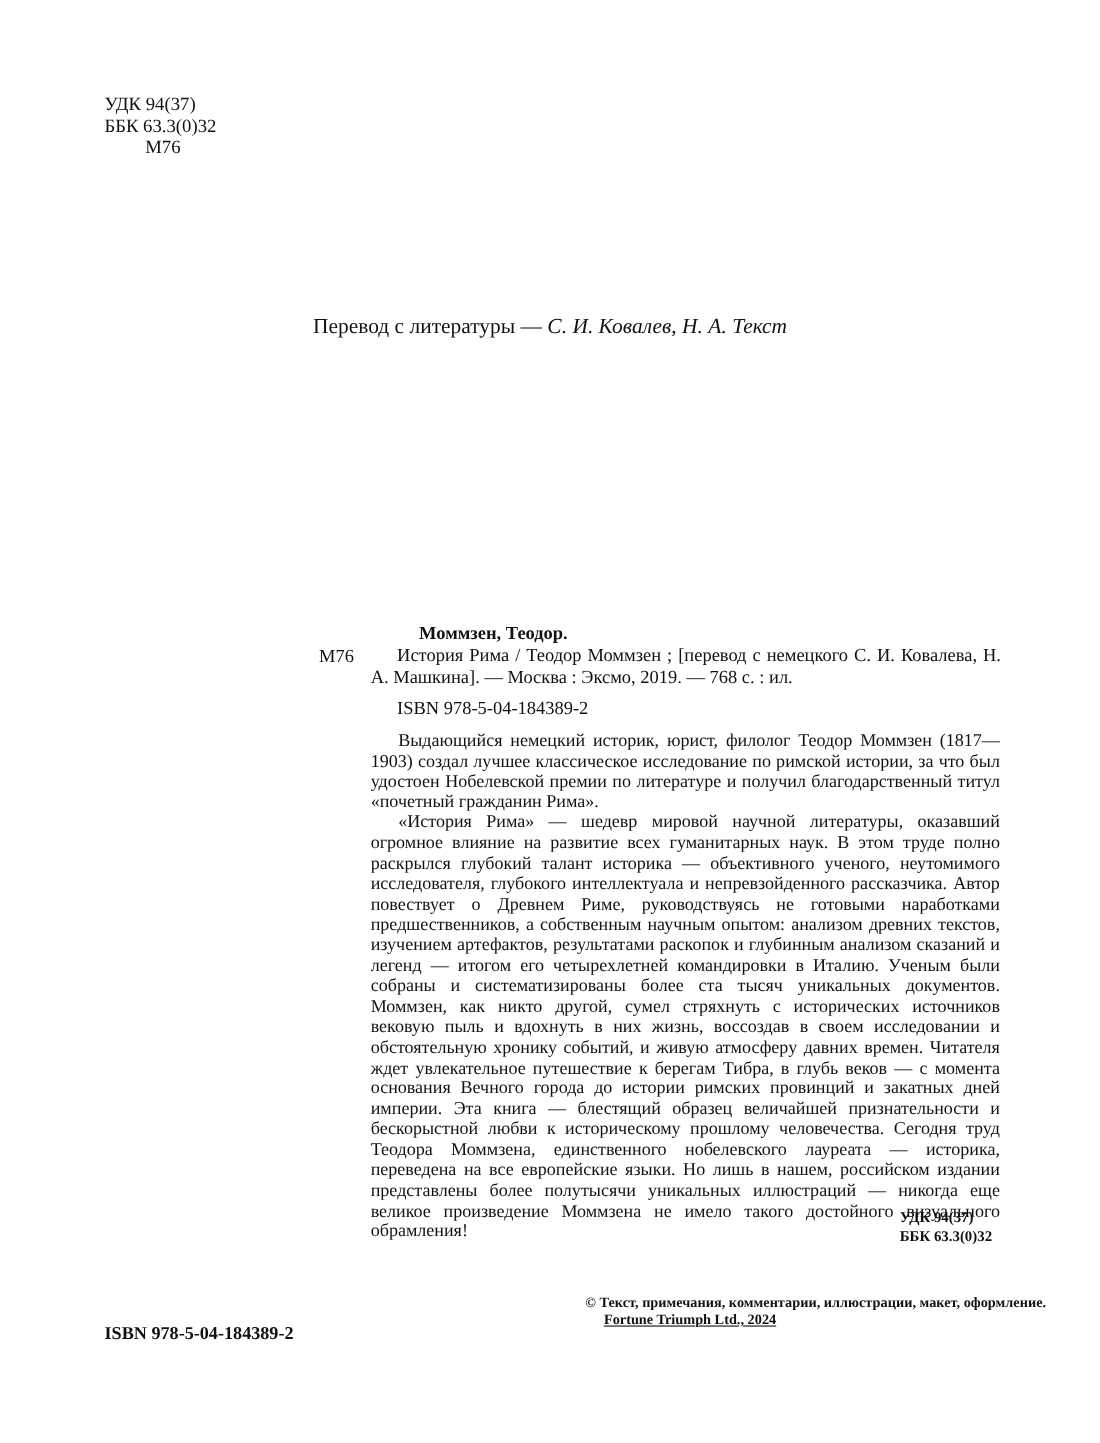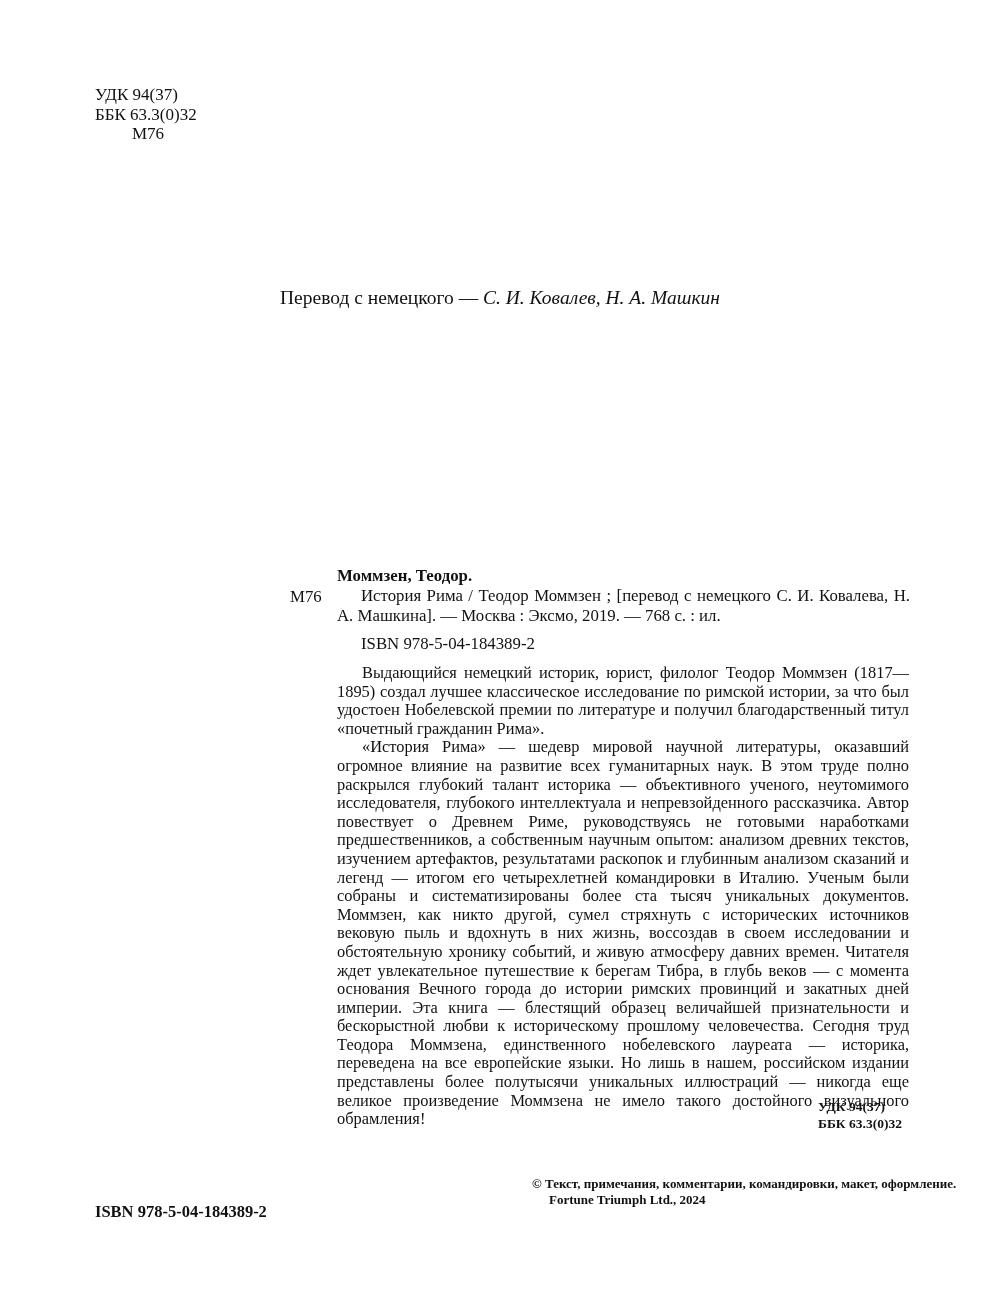--- a/index.html
+++ b/index.html
@@ -56,20 +56,21 @@
     left: 0;
     top: 21px;
   }
   .bib .bib-text {
     margin-left: 47px;
     width: 573px;
     text-align: justify;
   }
   .bib .author {
     font-weight: bold;
+    margin-left: 44px;
   }
   .bib .desc {
     margin: 0;
     text-indent: 24px;
   }
   .bib .isbn-line {
     margin: 8px 0 0 0;
     text-indent: 24px;
   }
   
@@ -101,20 +102,21 @@
     position: absolute;
     left: 532px;
     top: 1176px;
     font-size: 13px;
     line-height: 16px;
     font-weight: bold;
     white-space: nowrap;
   }
   .copyright .cont-line {
     padding-left: 17px;
+    text-decoration: underline;
   }
   
   .isbn-bottom {
     position: absolute;
     left: 95px;
     top: 1202px;
     font-size: 16.5px;
     font-weight: bold;
     white-space: nowrap;
   }
@@ -124,42 +126,42 @@
 
 <div class="page">
 
   <div class="udc-top">
     <div>УДК 94(37)</div>
     <div>ББК 63.3(0)32</div>
     <div class="code-line">М76</div>
   </div>
 
   <div class="translator">
-    <span>Перевод с немецкого — </span><span class="names">С. И. Ковалев, Н. А. Машкин</span>
+    <span>Перевод с литературы — </span><span class="names">С. И. Ковалев, Н. А. Текст</span>
   </div>
 
   <div class="bib">
     <div class="margin-code">М76</div>
     <div class="bib-text">
       <div class="author">Моммзен, Теодор.</div>
       <p class="desc">История Рима / Теодор Моммзен ; [перевод с немецкого С. И. Ковалева, Н. А. Машкина]. — Москва : Эксмо, 2019. — 768 с. : ил.</p>
       <p class="isbn-line">ISBN 978-5-04-184389-2</p>
     </div>
   </div>
 
   <div class="annotation">
-    <p>Выдающийся немецкий историк, юрист, филолог Теодор Моммзен (1817—1895) создал лучшее классическое исследование по римской истории, за что был удостоен Нобелевской премии по литературе и получил благодарственный титул «почетный гражданин Рима».</p>
+    <p>Выдающийся немецкий историк, юрист, филолог Теодор Моммзен (1817—1903) создал лучшее классическое исследование по римской истории, за что был удостоен Нобелевской премии по литературе и получил благодарственный титул «почетный гражданин Рима».</p>
     <p>«История Рима» — шедевр мировой научной литературы, оказавший огромное влияние на развитие всех гуманитарных наук. В этом труде полно раскрылся глубокий талант историка — объективного ученого, неутомимого исследователя, глубокого интеллектуала и непревзойденного рассказчика. Автор повествует о Древнем Риме, руководствуясь не готовыми наработками предшественников, а собственным научным опытом: анализом древних текстов, изучением артефактов, результатами раскопок и глубинным анализом сказаний и легенд — итогом его четырехлетней командировки в Италию. Ученым были собраны и систематизированы более ста тысяч уникальных документов. Моммзен, как никто другой, сумел стряхнуть с исторических источников вековую пыль и вдохнуть в них жизнь, воссоздав в своем исследовании и обстоятельную хронику событий, и живую атмосферу давних времен. Читателя ждет увлекательное путешествие к берегам Тибра, в глубь веков — с момента основания Вечного города до истории римских провинций и закатных дней империи. Эта книга — блестящий образец величайшей признательности и бескорыстной любви к историческому прошлому человечества. Сегодня труд Теодора Моммзена, единственного нобелевского лауреата — историка, переведена на все европейские языки. Но лишь в нашем, российском издании представлены более полутысячи уникальных иллюстраций — никогда еще великое произведение Моммзена не имело такого достойного визуального обрамления!</p>
   </div>
 
   <div class="udc-bottom">
     <div>УДК 94(37)</div>
     <div>ББК 63.3(0)32</div>
   </div>
 
   <div class="copyright">
-    <div>© Текст, примечания, комментарии, командировки, макет, оформление.</div>
+    <div>© Текст, примечания, комментарии, иллюстрации, макет, оформление.</div>
     <div class="cont-line">Fortune Triumph Ltd., 2024</div>
   </div>
 
   <div class="isbn-bottom">ISBN 978-5-04-184389-2</div>
 
 </div>
 
 </body></html>

